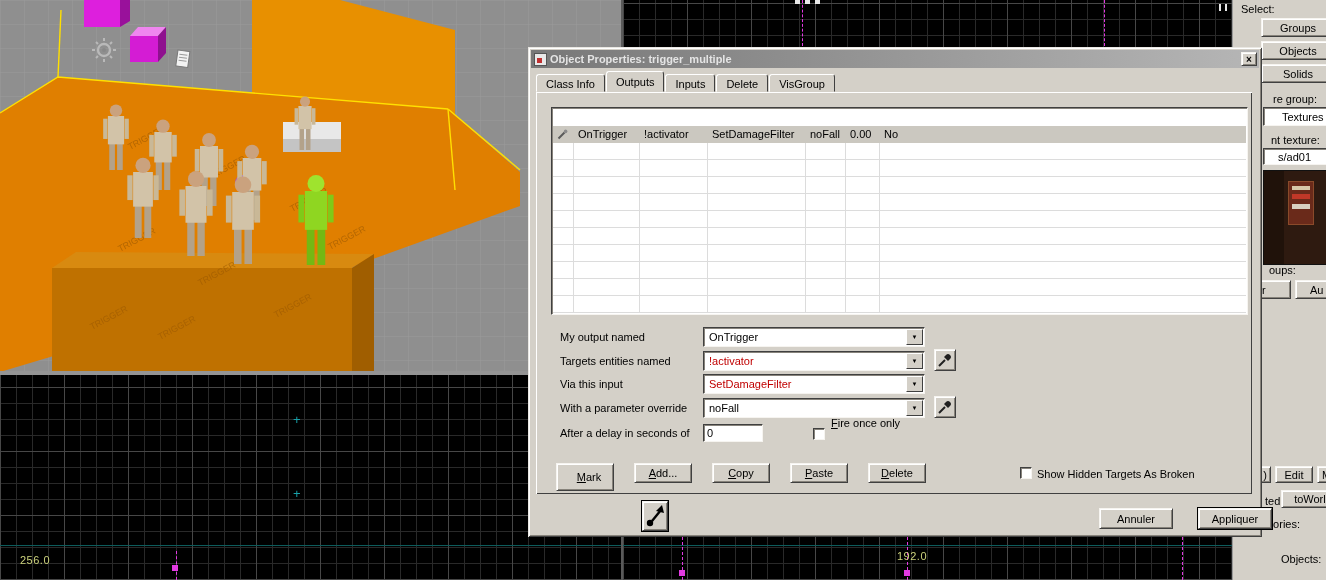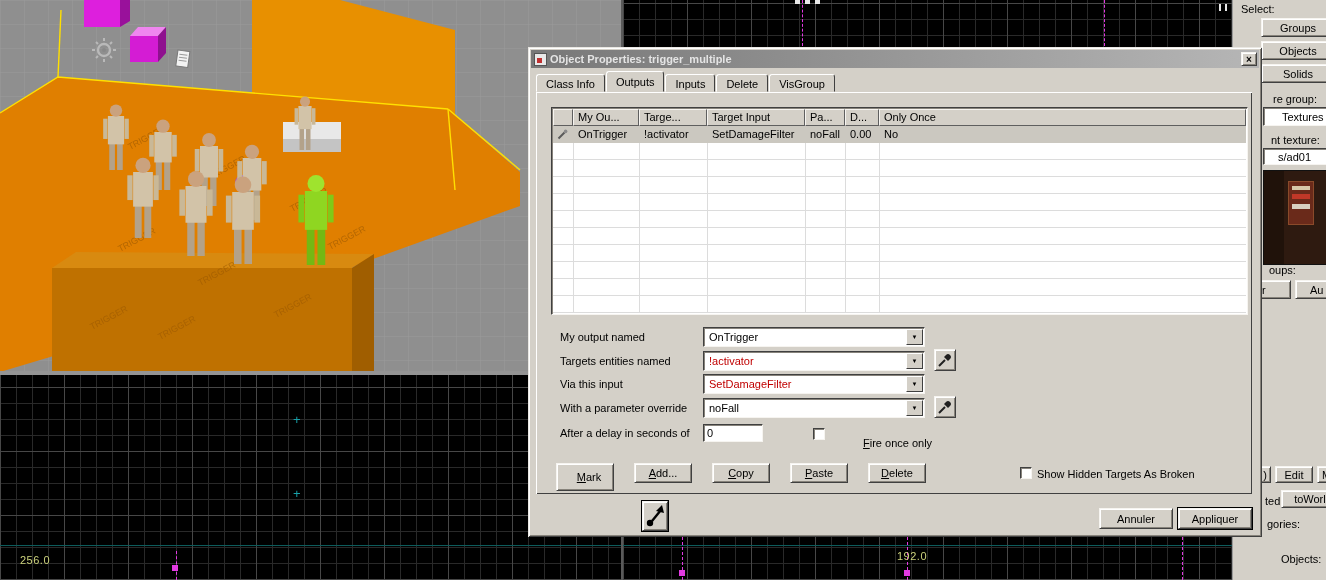--- a/index.html
+++ b/index.html
@@ -316,29 +316,20 @@
       <div class="tab">Class Info</div>
       <div class="tab active">Outputs</div>
       <div class="tab">Inputs</div>
       <div class="tab">Delete</div>
       <div class="tab">VisGroup</div>
     </div>
 
     <div class="tabpage"></div>
 
     <div class="listview">
-      <div class="lv-header">
-        <div class="lv-hcell" style="width:20px;"></div>
-        <div class="lv-hcell" style="width:66px;">My Ou...</div>
-        <div class="lv-hcell" style="width:68px;">Targe...</div>
-        <div class="lv-hcell" style="width:98px;">Target Input</div>
-        <div class="lv-hcell" style="width:40px;">Pa...</div>
-        <div class="lv-hcell" style="width:34px;">D...</div>
-        <div class="lv-hcell" style="flex:1;">Only Once</div>
-      </div>
       <div class="lv-body">
         <div class="lv-vline" style="left:20px;"></div>
         <div class="lv-vline" style="left:86px;"></div>
         <div class="lv-vline" style="left:154px;"></div>
         <div class="lv-vline" style="left:252px;"></div>
         <div class="lv-vline" style="left:292px;"></div>
         <div class="lv-vline" style="left:326px;"></div>
         <div class="lv-row">
           <div class="lv-cell" style="width:20px;padding-left:3px;">
             <svg width="13" height="13" viewBox="0 0 13 13">
@@ -396,21 +387,21 @@
     <div class="btn tool-btn" style="left:406px;top:349px;">
       <svg width="16" height="16" viewBox="0 0 16 16">
         <path d="M2 14 L8 8" stroke="#202020" stroke-width="2"></path>
         <path d="M7 5 L11 9 L13 7 A2.4 2.4 0 0 0 9 3 Z" fill="#202020"></path>
       </svg>
     </div>
 
     <div class="label" style="left:32px;top:380px;">After a delay in seconds of</div>
     <input class="text-input" style="left: 175px; top: 377px; width: 60px;" value="0">
     <div class="checkbox" style="left:285px;top:381px;"></div>
-    <div class="label u-first" style="left:303px;top:390px;margin-left:32px;">Fire once only</div>
+    <div class="label u-first" style="left:303px;top:370px;">Fire once only</div>
 
     <div class="btn" style="position:absolute;left:28px;top:416px;width:58px;height:28px;padding-left:8px;">
         <span class="u-first">Mark</span>
       </div>
     <div class="btn" style="position:absolute;left:106px;top:416px;width:58px;height:20px;">
         <span class="u-first">Add...</span>
       </div>
     <div class="btn" style="position:absolute;left:184px;top:416px;width:58px;height:20px;">
         <span class="u-first">Copy</span>
       </div>
@@ -427,18 +418,18 @@
     <div class="btn" style="position:absolute;left:114px;top:454px;width:26px;height:30px;outline:1px solid #000;">
       <svg width="22" height="26" viewBox="0 0 22 26">
         <circle cx="6" cy="20" r="3.2" fill="#000"></circle>
         <line x1="8" y1="18" x2="17" y2="7" stroke="#000" stroke-width="2.4"></line>
         <polygon points="18,2 20,10 12,8" fill="#000"></polygon>
       </svg>
     </div>
     <div class="btn" style="position:absolute;left:571px;top:461px;width:74px;height:21px;">
         <span>Annuler</span>
       </div>
-    <div class="btn" style="position:absolute;left:650px;top:461px;width:74px;height:21px;outline:1px solid #000;">
+    <div class="btn" style="position:absolute;left:670px;top:461px;width:74px;height:21px;outline:1px solid #000;">
         <span>Appliquer</span>
       </div>
   </div>
 
 </div>
 
 </body></html>

